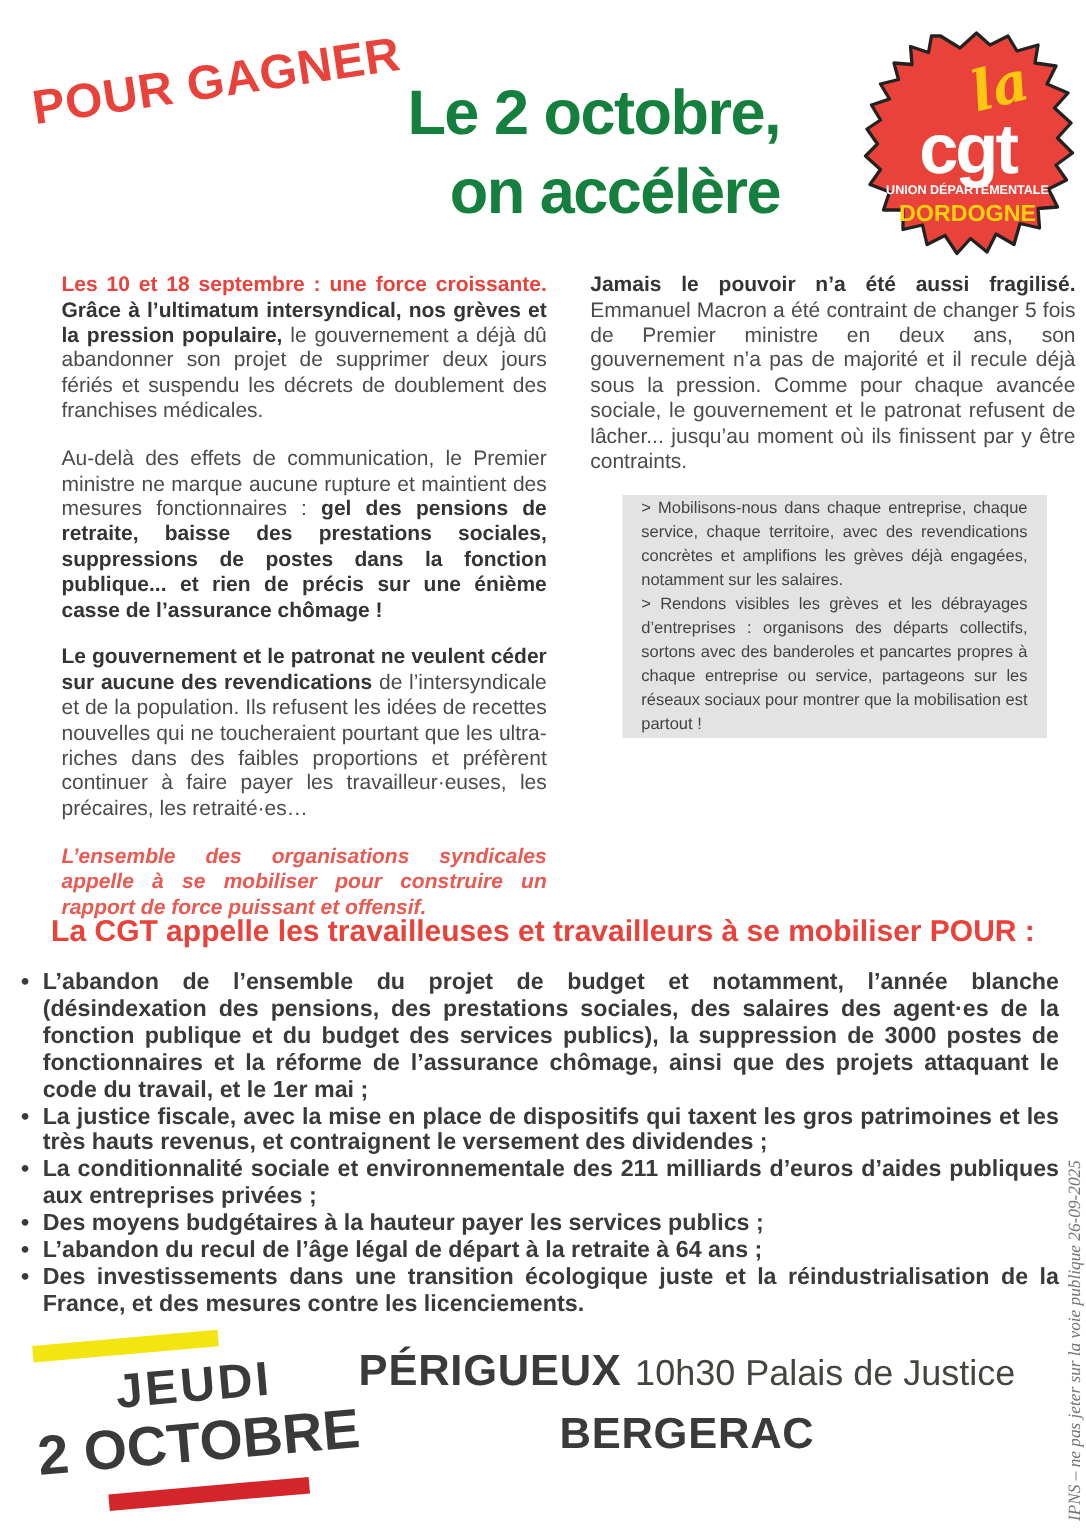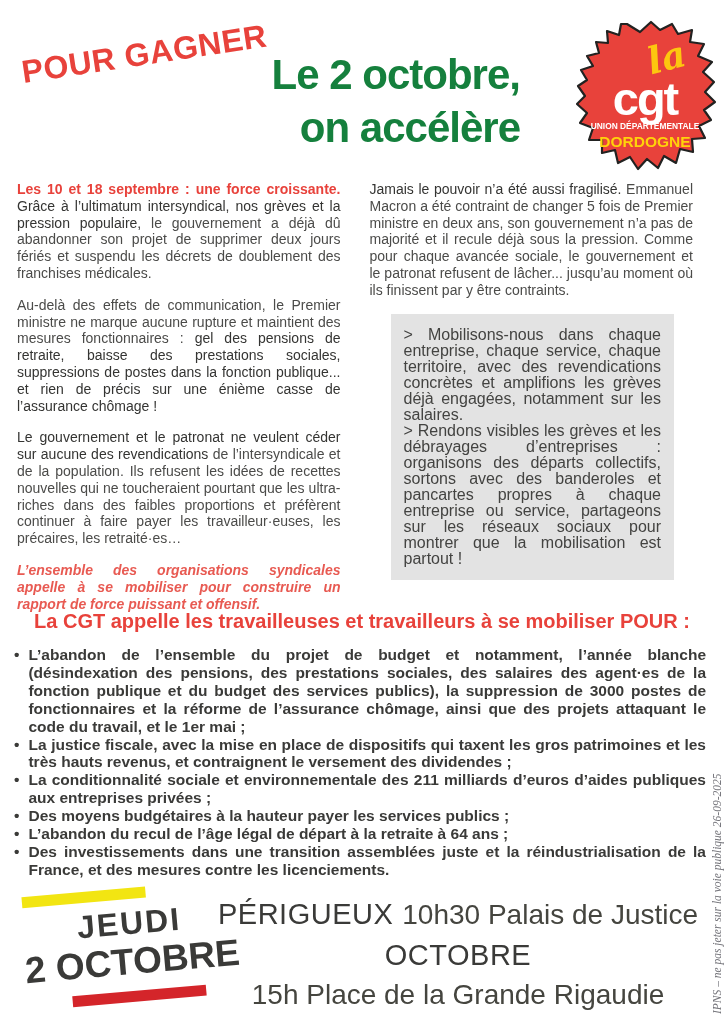--- a/index.html
+++ b/index.html
@@ -22,29 +22,29 @@
     font-weight:bold; letter-spacing:-1px;
   }
   .logo { position:absolute; left:572px; top:14px; width:148px; height:162px; }
   .logo svg { width:100%; height:100%; }
   .logo-la { font-family:"DejaVu Serif", serif; font-style:italic; font-weight:bold; fill:#fdc70f; }
   .logo-cgt { font-weight:bold; fill:#ffffff; letter-spacing:-2px; font-family:"Liberation Sans", sans-serif; }
   .logo-org { font-weight:bold; fill:#ffffff; font-family:"Liberation Sans", sans-serif; }
   .logo-dept { font-weight:bold; fill:#ffd20a; font-family:"Liberation Sans", sans-serif; }
 
   
-  .columns { position:absolute; left:17px; top:181px; width:676px; display:flex; gap:29px; }
+  .columns { position:absolute; left:41px; top:181px; width:676px; display:flex; gap:29px; }
   .col { width:331px; font-size:14px; line-height:16.8px; text-align:justify; color:#4b4b49; }
   .col p { margin:0 0 15px 0; }
-  .b { font-weight:normal; color:#343432; }
+  .b { font-weight:bold; color:#343432; }
   .rb { font-weight:bold; color:#e8423b; }
   .ri { font-style:italic; color:#e85a52;font-weight:bold; }
   .gray-box {
-    background:#e3e3e3; margin:11px 19px 0 21px; padding:13px 13px;
-    font-size:16px; line-height:16px; color:#434341;
+    background:#e3e3e3; margin:11px 19px 0 21px; padding:1px 13px;
+    font-size:11px; line-height:16px; color:#434341;
   }
   .gray-box p { margin:0; }
 
   
   .appeal-heading {
     position:absolute; left:0; top:610px; width:724px; margin:0;
     text-align:center; color:#e8423b; font-size:20px; font-weight:bold;
   }
   .bullets { position:absolute; left:14px; top:646px; width:692px; margin:0; padding:0; list-style:none; }
   .bullets li {
@@ -59,22 +59,22 @@
     transform:rotate(-5deg); transform-origin:center; color:#3a3a38;
   }
   .bar { height:11px; }
   .bar-yellow { width:124px; background:#f2e512; margin:0 0 6px 6px; }
   .bar-red { width:134px; background:#d4252a; margin:8px 0 0 48px; }
   .day { font-size:32px; line-height:36px; font-weight:bold; text-align:center; letter-spacing:2px; }
   .date { font-size:37px; line-height:42px; font-weight:bold; text-align:center; white-space:nowrap; }
 
   .events { position:absolute; left:230px; top:894px; width:456px; }
   .event { display:flex; justify-content:center; align-items:baseline; gap:9px; line-height:40px; white-space:nowrap; }
-  .event-city { font-size:29px; font-weight:normal; color:#3a3a38; letter-spacing:.5px; }
-  .event-details { font-size:28px; color:#45453f; }
+  .event-city { font-size:29px; font-weight:bold; color:#3a3a38; letter-spacing:.5px; }
+  .event-details { font-size:24px; color:#45453f; }
 
   .side-note {
     position:absolute; left:711px; top:1014px;
     transform:rotate(-90deg); transform-origin:0 0; white-space:nowrap;
     font-family:"Liberation Serif", serif; font-style:italic;
     font-size:11.5px; color:#74747a;
   }
 </style>
 </head>
 <body>
@@ -132,39 +132,38 @@
     <li>
         <span class="bullet-dot">•</span>
         <span>Des moyens budgétaires à la hauteur payer les services publics ;</span>
       </li>
     <li>
         <span class="bullet-dot">•</span>
         <span>L’abandon du recul de l’âge légal de départ à la retraite à 64 ans ;</span>
       </li>
     <li>
         <span class="bullet-dot">•</span>
-        <span>Des investissements dans une transition assemblées juste et la réindustrialisation de la France, et des mesures contre les licenciements.</span>
+        <span>Des investissements dans une transition écologique juste et la réindustrialisation de la France, et des mesures contre les licenciements.</span>
       </li>
   </ul>
 
   <div class="footer-date">
     <div class="bar bar-yellow"></div>
     <div class="day">JEUDI</div>
     <div class="date">2 OCTOBRE</div>
     <div class="bar bar-red"></div>
   </div>
 
   <div class="events">
     <div class="event">
       <span class="event-city">PÉRIGUEUX</span>
       <span class="event-details">10h30 Palais de Justice</span>
     </div>
     <div class="event">
-      <span class="event-city">OCTOBRE</span>
+      <span class="event-city">BERGERAC</span>
     </div>
     <div class="event">
-      <span class="event-details">15h Place de la Grande Rigaudie</span>
     </div>
   </div>
 
   <div class="side-note">IPNS – ne pas jeter sur la voie publique 26-09-2025</div>
 
 </div>
 
 </body></html>

